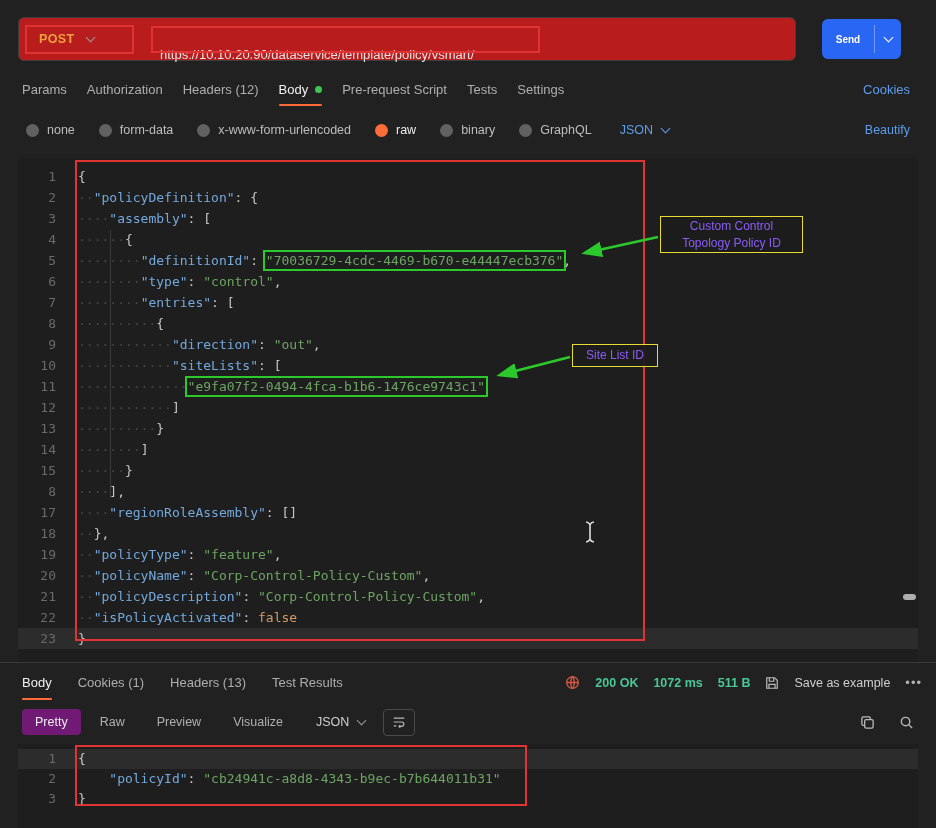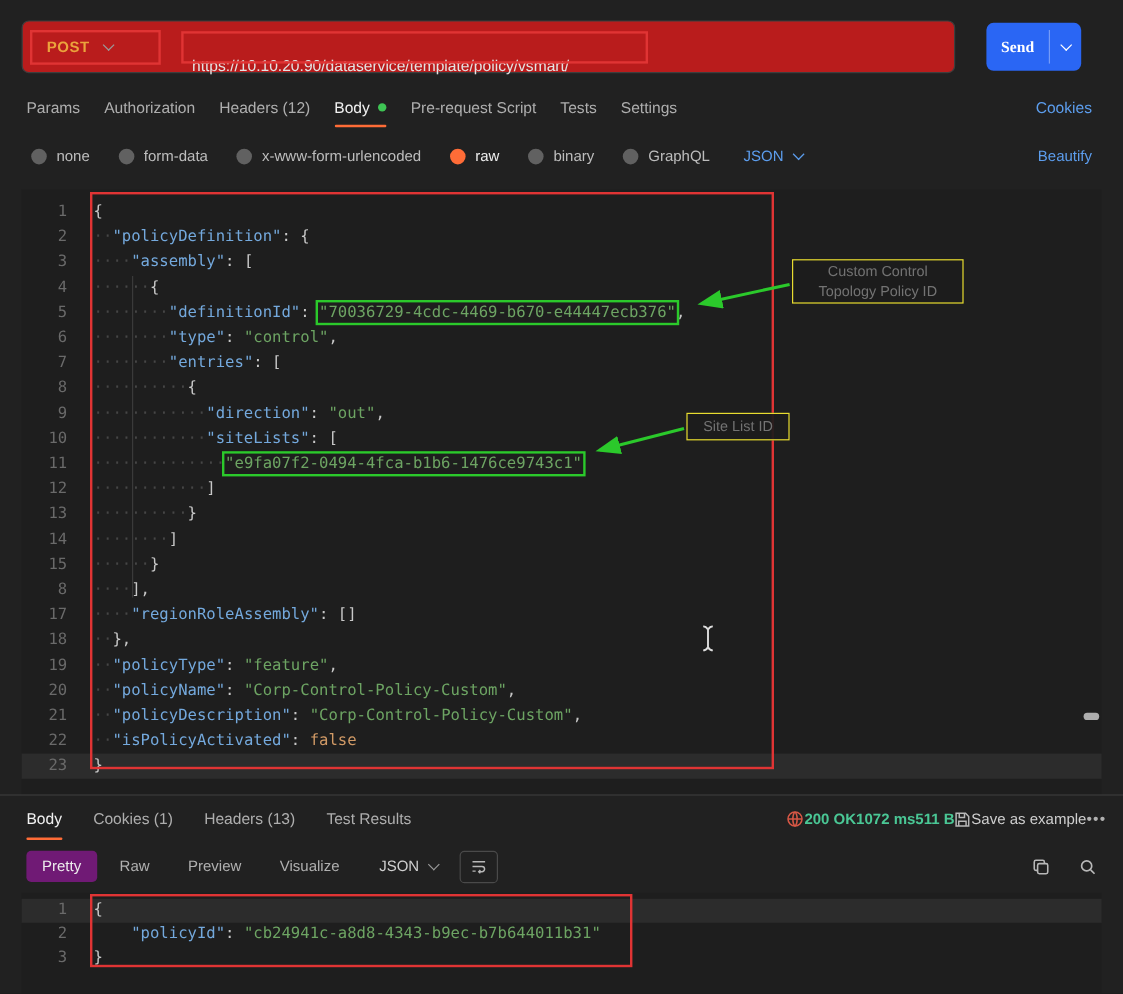--- a/index.html
+++ b/index.html
@@ -21,21 +21,21 @@
     border-right:1.6px solid #9a9a9a; border-bottom:1.6px solid #9a9a9a;
     transform:rotate(45deg); margin-left:12px; margin-top:-4px; }
   .chev-blue { border-color:#5c9ded; }
   .chev-white { border-color:#ffffff; }
   .url-text { font-size:13px; color:#e3e3e3; padding-left:9px; white-space:nowrap;margin-top:31px; }
 
   
   #send { left:822px; top:19px; width:79px; height:40px; background:#2a66f4;
     border-radius:6px; display:flex; color:#fff; overflow:hidden; }
   .send-main { width:52px; display:flex; align-items:center; justify-content:center;
-    font-size:13px; font-weight:bold; cursor:pointer;font-family:Liberation Serif, serif; }
+    font-size:10px; font-weight:bold; cursor:pointer; }
   .send-divider { width:1px; background:rgba(255,255,255,.35); margin:6px 0; }
   .send-caret { flex:1; display:flex; align-items:center; justify-content:center; cursor:pointer; }
   .send-caret .chev { margin:0 0 3px 0; }
 
   
   #req-tabs { left:0; top:72px; width:936px; height:34px; display:flex;
     align-items:center; padding-left:22px; gap:20px; font-size:13px; color:#aeaeae; }
   .tab { height:34px; display:flex; align-items:center; position:relative; cursor:pointer; white-space:nowrap; }
   .tab.active { color:#f1f1f1; }
   .tab.active::after { content:""; position:absolute; left:0; right:0; bottom:0;
@@ -70,21 +70,21 @@
   .tok-s { color:#6da463; }
   .tok-b { color:#d19a66; }
   .tok-g { outline:2px solid #2bc92b; outline-offset:1px; }
   #indent-guide { left:110px; top:230px; width:1px; height:268px; background:#3a3a3a; }
   #editor-thumb { left:903px; top:594px; width:13px; height:6px; background:#aeaeae; border-radius:3px; }
 
   
   #resp-sep { left:0; top:662px; width:936px; height:1px; background:#3a3a3a; }
   #resp-tabs { left:0; top:663px; width:936px; height:39px; display:flex;
     align-items:center; padding-left:22px; gap:26px; font-size:13px; color:#aeaeae; }
-  #resp-meta { margin-left:auto; margin-right:14px; display:flex; align-items:center; }
+  #resp-meta { margin-left:auto; margin-right:14px; display:flex; align-items:center; gap:15px; }
   .green { color:#4ac795; font-size:12.5px; font-weight:bold; white-space:nowrap; }
   .meta-gray { color:#cfcfcf; font-size:12.5px; white-space:nowrap; }
   .icon-btn { display:flex; align-items:center; cursor:pointer; }
   .more-dots { color:#b0b0b0; font-size:13px; letter-spacing:1px; cursor:pointer; }
 
   
   #resp-toolbar { left:0; top:704px; width:936px; height:36px; display:flex;
     align-items:center; padding-left:22px; gap:6px; font-size:12.5px; color:#b0b0b0; }
   .view { padding:6px 13px; border-radius:4px; cursor:pointer; }
   .view.active { background:#701a75; color:#ededed; }
@@ -93,21 +93,21 @@
     display:flex; align-items:center; justify-content:center; margin-left:12px; cursor:pointer; }
   #resp-right-icons { margin-left:auto; margin-right:22px; display:flex; gap:24px; }
 
   
   .red-box { position:absolute; border:2px solid #e03434; pointer-events:none; z-index:100; }
   #red-method { left:25px; top:25px; width:109px; height:29px; }
   #red-url { left:151px; top:26px; width:389px; height:27px; }
   #red-body { left:75px; top:160px; width:570px; height:481px; }
   #red-response { left:75px; top:745px; width:452px; height:61px; }
   .yellow-box { position:absolute; border:1px solid #e8dc30; background:rgba(28,28,28,.93);
-    color:#737373; font-size:12px; z-index:110; display:flex; flex-direction:column;
+    color:#8b5cf6; font-size:12px; z-index:110; display:flex; flex-direction:column;
     align-items:center; justify-content:center; line-height:1.35; pointer-events:none; }
   #label-policy { left:660px; top:216px; width:143px; height:37px; }
   #label-sitelist { left:572px; top:344px; width:86px; height:23px; }
   #arrows, #cursor-ibeam { position:absolute; left:0; top:0; pointer-events:none; z-index:105; }
   #cursor-ibeam { left:583px; top:520px; }
 </style>
 </head>
 <body>
 
 <div id="url-bar" class="abs">

